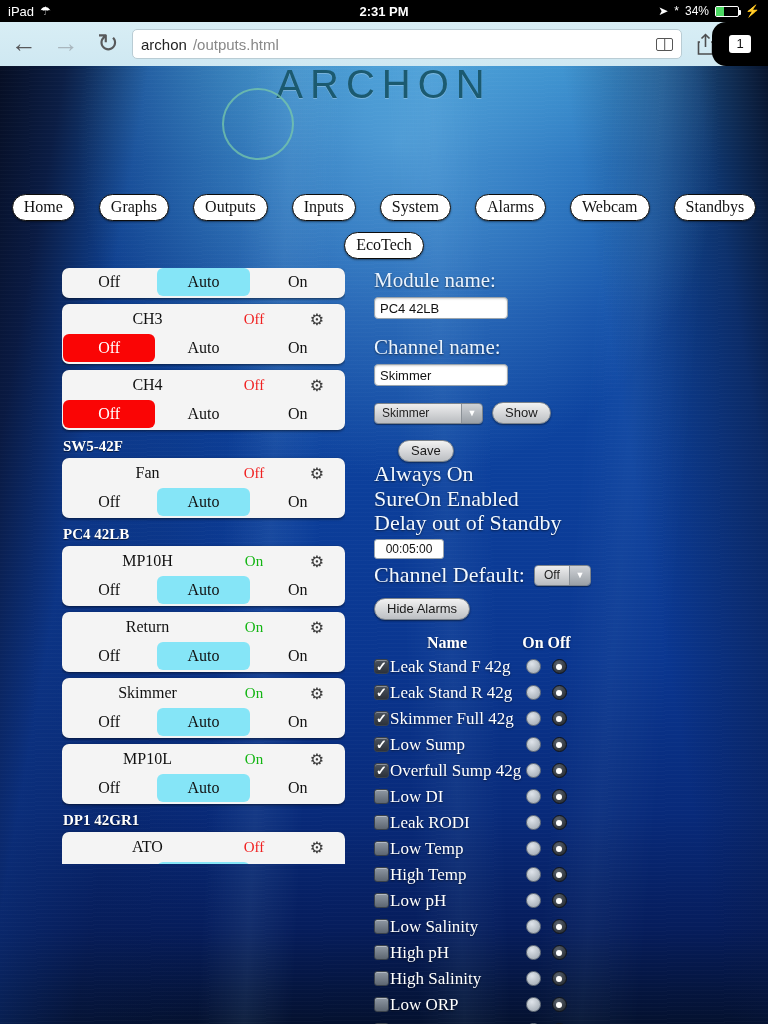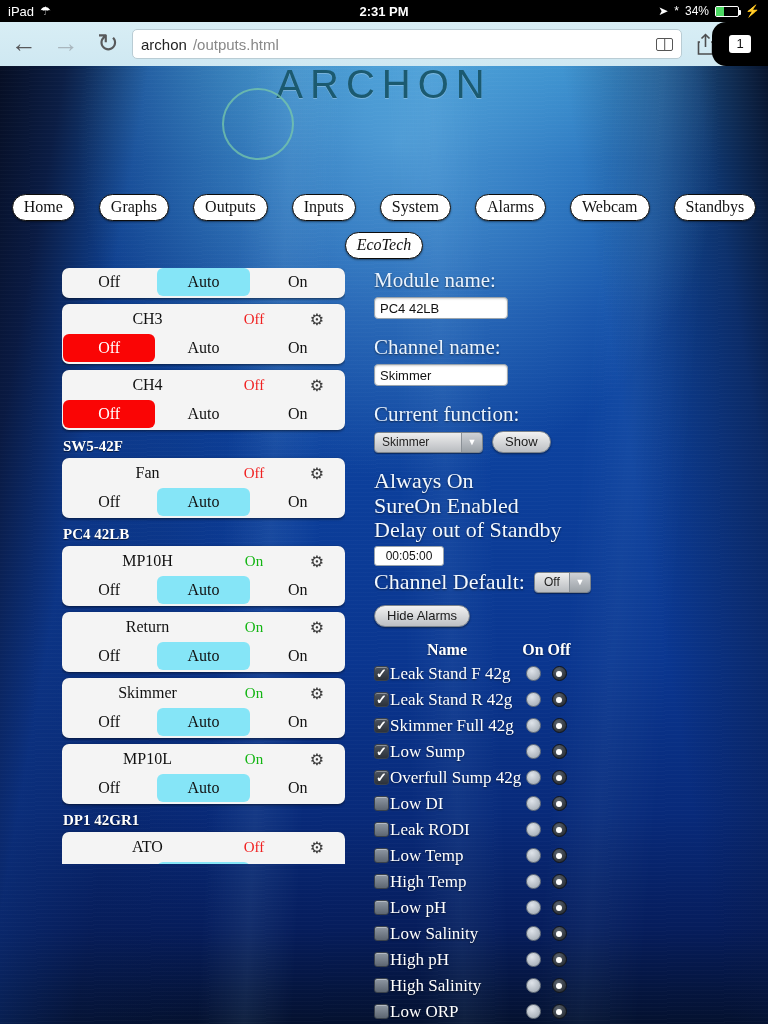--- a/index.html
+++ b/index.html
@@ -117,21 +117,21 @@
     border: 2px solid rgba(120,200,170,.75);
     clip-path: inset(0 0 0 0);
   }
 
   
   .navrow {
     position: absolute; left: 0; right: 0; display: flex;
     justify-content: center; gap: 24px; flex-wrap: wrap;
   }
   .navrow.r1 { top: 128px; }
-  .navrow.r2 { top: 166px; font-style: italic; }
+  .navrow.r2 { top: 166px; }
   .pill {
     background: #fff; color: #111; border: 1.5px solid #0c0c0c;
     border-radius: 14px; padding: 2px 11px 3px;
     font-family: "Liberation Serif", serif; font-size: 16px;
     line-height: 1.25; white-space: nowrap;
     box-shadow: 0 1px 2px rgba(0,0,0,.45);
   }
 
   
   .channels {
@@ -441,29 +441,31 @@
       </div>
     </div>
 
   <div class="config">
     <div class="lbl">Module name:</div>
     <div class="txtfield">PC4 42LB</div>
     <div class="spacer-16"></div>
     <div class="lbl">Channel name:</div>
     <div class="txtfield">Skimmer</div>
     <div class="spacer-16"></div>
-    <div class="lbl">Current function:</div>
     <div class="row-inline">
       <div class="select">
         <div class="sv w1">Skimmer</div>
         <div class="arrow">▼</div>
       </div>
       <div class="gbtn">Show</div>
     </div>
     <div class="spacer-16"></div>
+    <div class="savewrap">
+      <div class="gbtn">Save</div>
+    </div>
     <div class="statline">Always On</div>
     <div class="statline">SureOn Enabled</div>
     <div class="statline">Delay out of Standby</div>
     <div class="timefield">00:05:00</div>
     <div class="row-inline">
       <span class="statline">Channel Default:</span>
       <span class="select">
         <span class="sv w2">Off</span>
         <span class="arrow">▼</span>
       </span>

